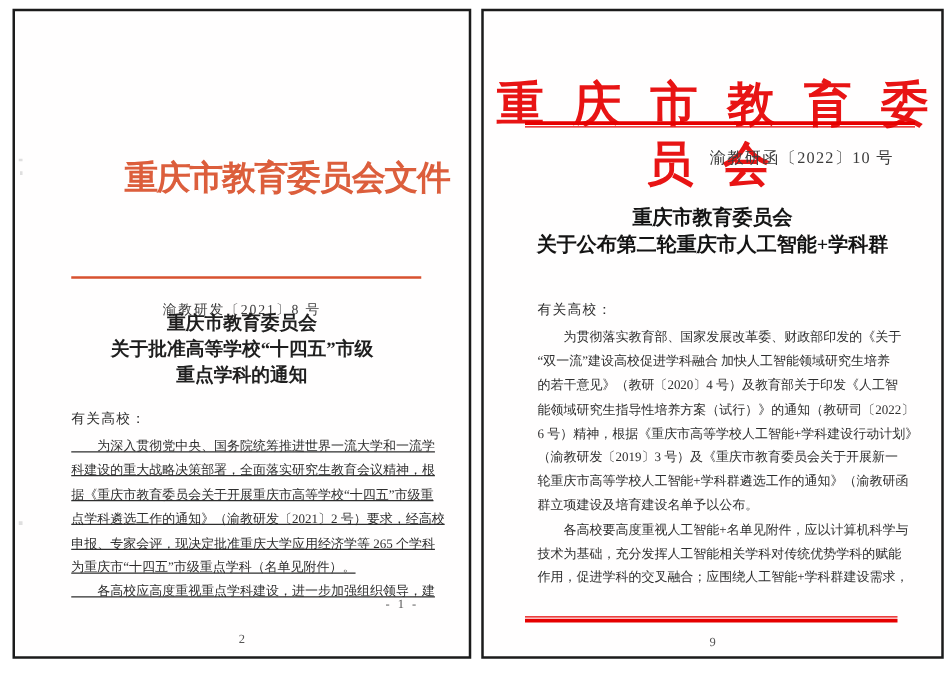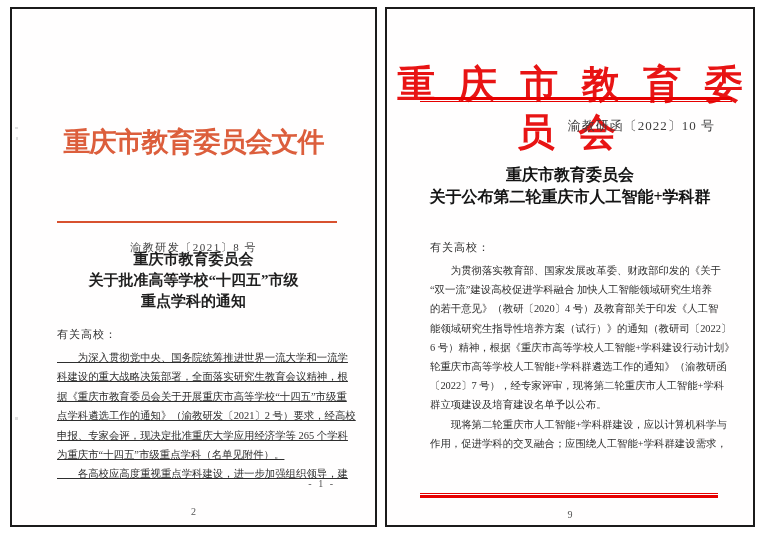--- a/index.html
+++ b/index.html
@@ -12,21 +12,21 @@
     border:2px solid #1b1b1b;box-sizing:border-box;
   }
   .page-left{left:10px;width:367px;}
   .page-right{left:385px;width:370px;}
   .abs{position:absolute;}
 
   
   .lp-header{
     top:116px;left:0;width:100%;text-align:center;
     font-size:27px;line-height:34px;font-weight:bold;letter-spacing:-1px;
-    color:#dc5e3c;font-family:"Liberation Serif","DejaVu Serif",serif;
+    color:#dc5e3c;font-family:"Liberation Serif","DejaVu Serif",serif;padding-left:36px;
   }
   .lp-docnum{
     top:189px;left:0;width:100%;text-align:center;
     font-size:11px;letter-spacing:1.5px;color:#3c3c3c;margin-top:42px;
   }
   .lp-rule{top:212px;left:45px;width:280px;height:2px;background:#d8512f;}
   .lp-title{
     top:240px;left:0;width:100%;text-align:center;
     font-size:15px;line-height:21px;font-weight:bold;color:#1f1f1f;
   }
@@ -116,23 +116,24 @@
   </div>
 
   <div class="abs rp-salutation">有关高校：</div>
 
   <div class="abs rp-body">
     <div>　　为贯彻落实教育部、国家发展改革委、财政部印发的《关于</div>
     <div>“双一流”建设高校促进学科融合 加快人工智能领域研究生培养</div>
     <div>的若干意见》（教研〔2020〕4 号）及教育部关于印发《人工智</div>
     <div>能领域研究生指导性培养方案（试行）》的通知（教研司〔2022〕</div>
     <div>6 号）精神，根据《重庆市高等学校人工智能+学科建设行动计划》</div>
+    <div>（渝教研发〔2019〕3 号）及《重庆市教育委员会关于开展新一</div>
     <div>轮重庆市高等学校人工智能+学科群遴选工作的通知》（渝教研函</div>
-    <div>〔2022〕7 号），经专家评审，现将第二轮重庆市人工智能+学科</div>
     <div>群立项建设及培育建设名单予以公布。</div>
-    <div>　　现将第二轮重庆市人工智能+学科群建设，应以计算机科学与</div>
+    <div>　　各高校要高度重视人工智能+名单见附件，应以计算机科学与</div>
+    <div>技术为基础，充分发挥人工智能相关学科对传统优势学科的赋能</div>
     <div>作用，促进学科的交叉融合；应围绕人工智能+学科群建设需求，</div>
   </div>
 
   <div class="abs rp-rule-bottom"></div>
 
   <div class="abs rp-pagenum">9</div>
 </div>
 
 </body></html>

